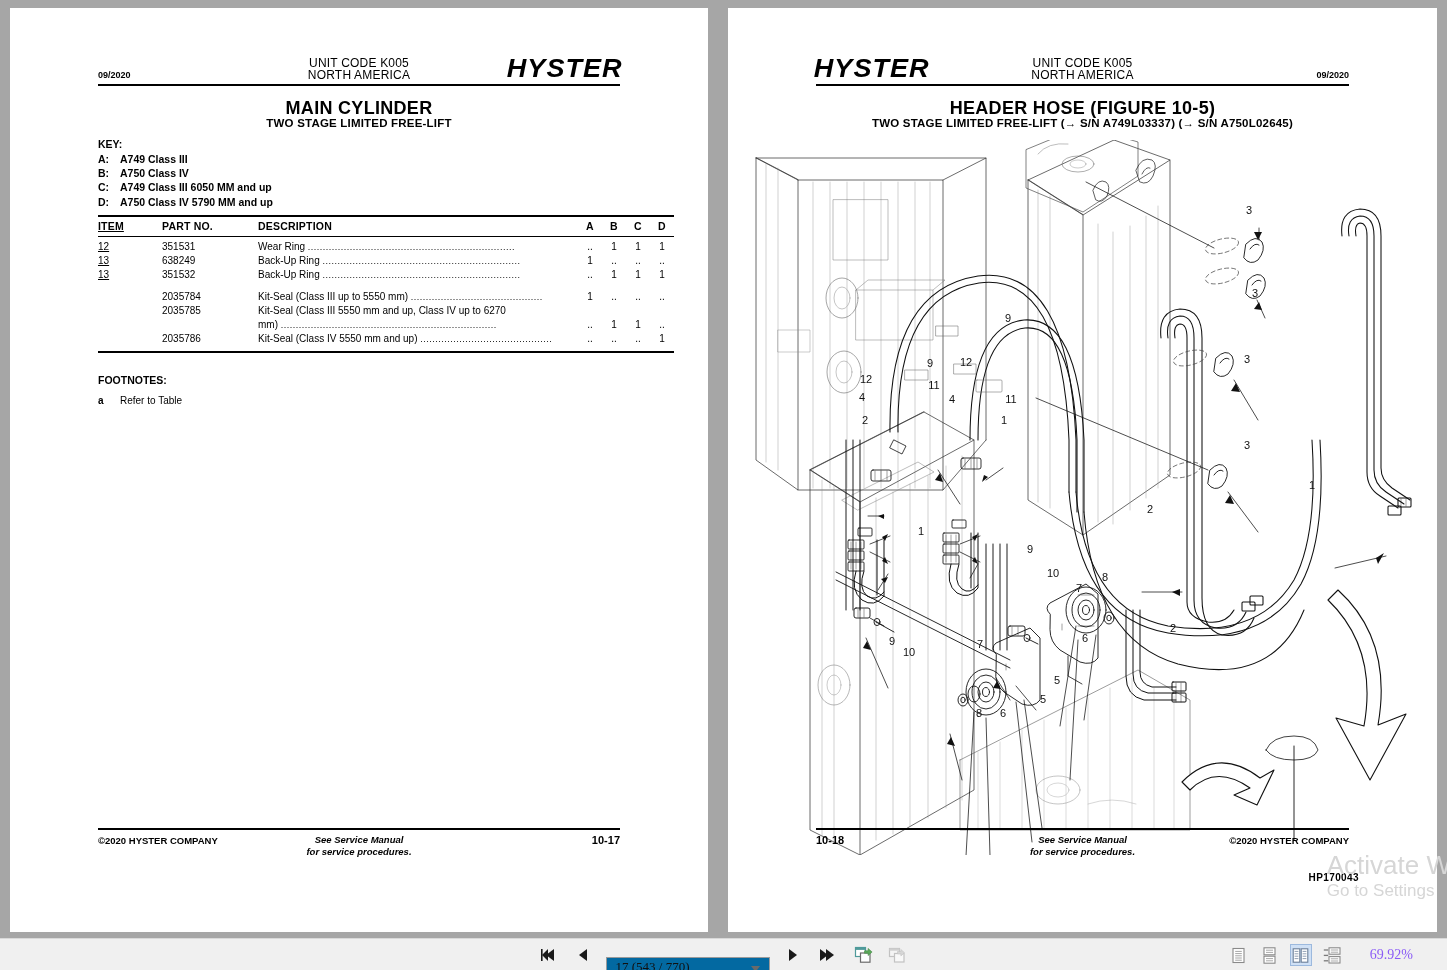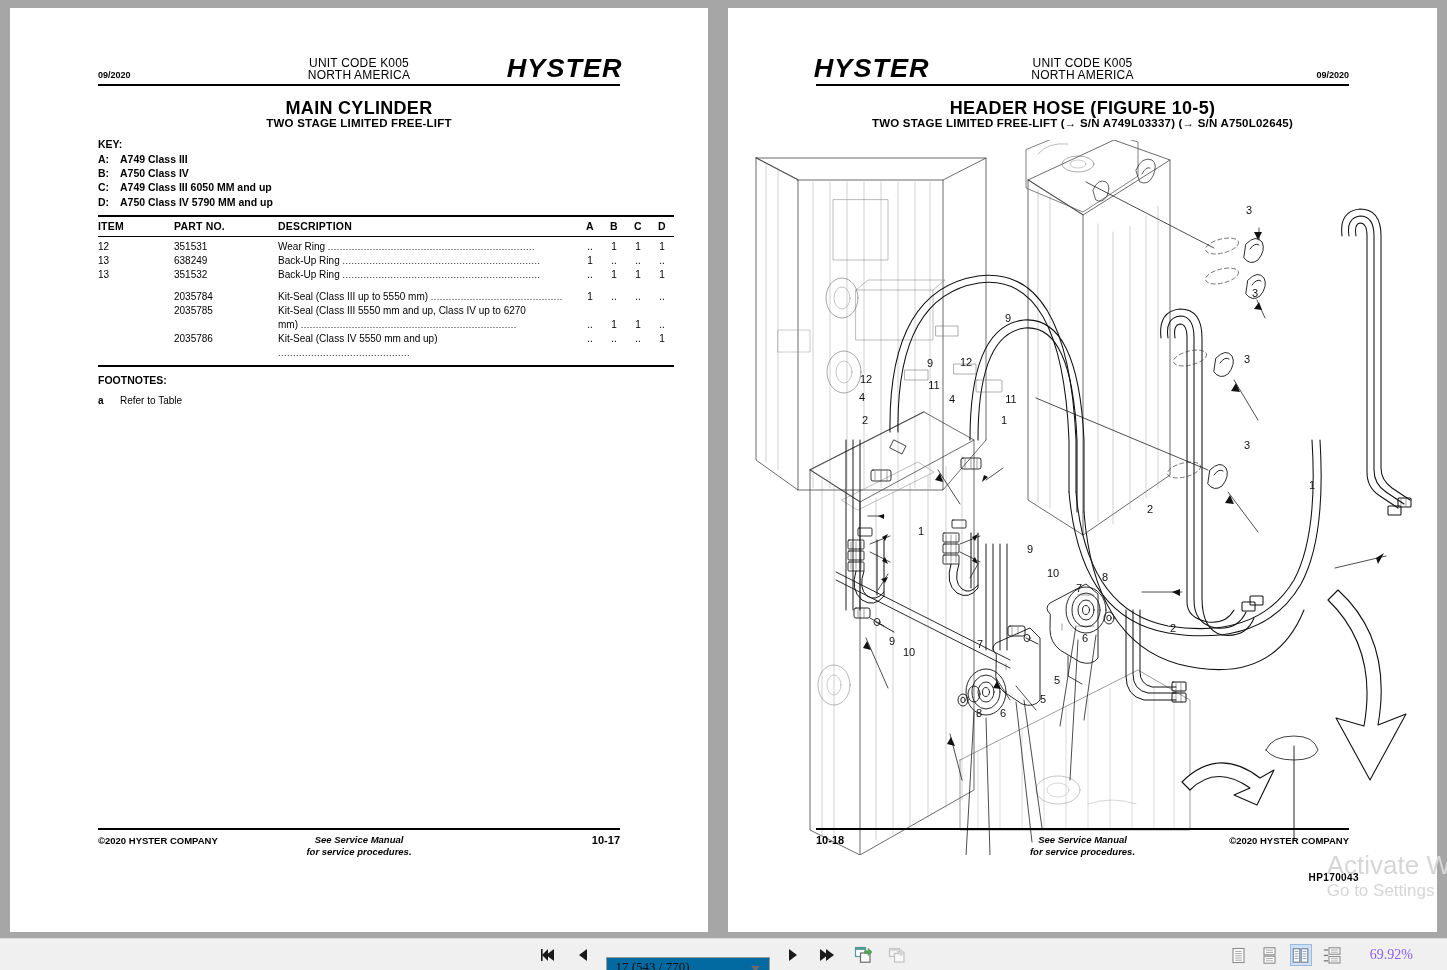--- a/index.html
+++ b/index.html
@@ -144,22 +144,22 @@
   .qty-group-wrap { display:flex; }
   .qty-group-spacer { flex: 1; }
   .qty-group-label { width: 96px; text-align:center; font-weight:bold; }
   .pt-head {
     display: flex;
     font-weight: bold;
     font-size: 10.5px;
     padding: 3px 0 4px 0;
     letter-spacing: .2px;
   }
-  .col-item { width: 76px; }
-  .col-part { width: 104px; }
+  .col-item { width: 64px; text-decoration: underline; }
+  .col-part { width: 96px; }
   .col-desc { flex: 1; }
   .col-q    { width: 24px; text-align: center; }
   .pt-body { padding-top: 3px; padding-bottom: 5px; }
   .pt-row {
     display: flex;
     line-height: 14px;
     font-size: 10px;
   }
   .pt-row .col-desc { position: relative; padding-right: 6px; }
   .dots {

